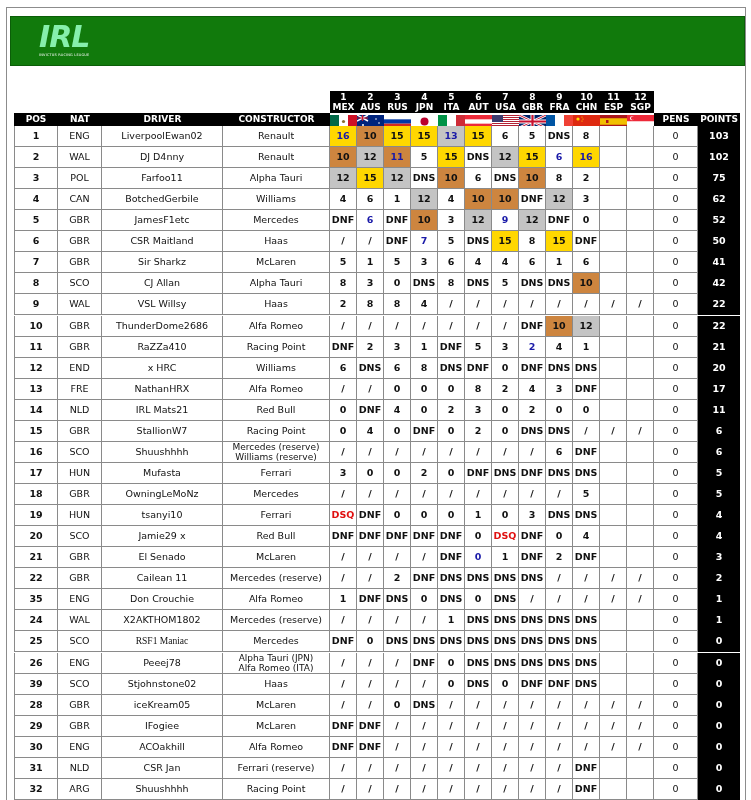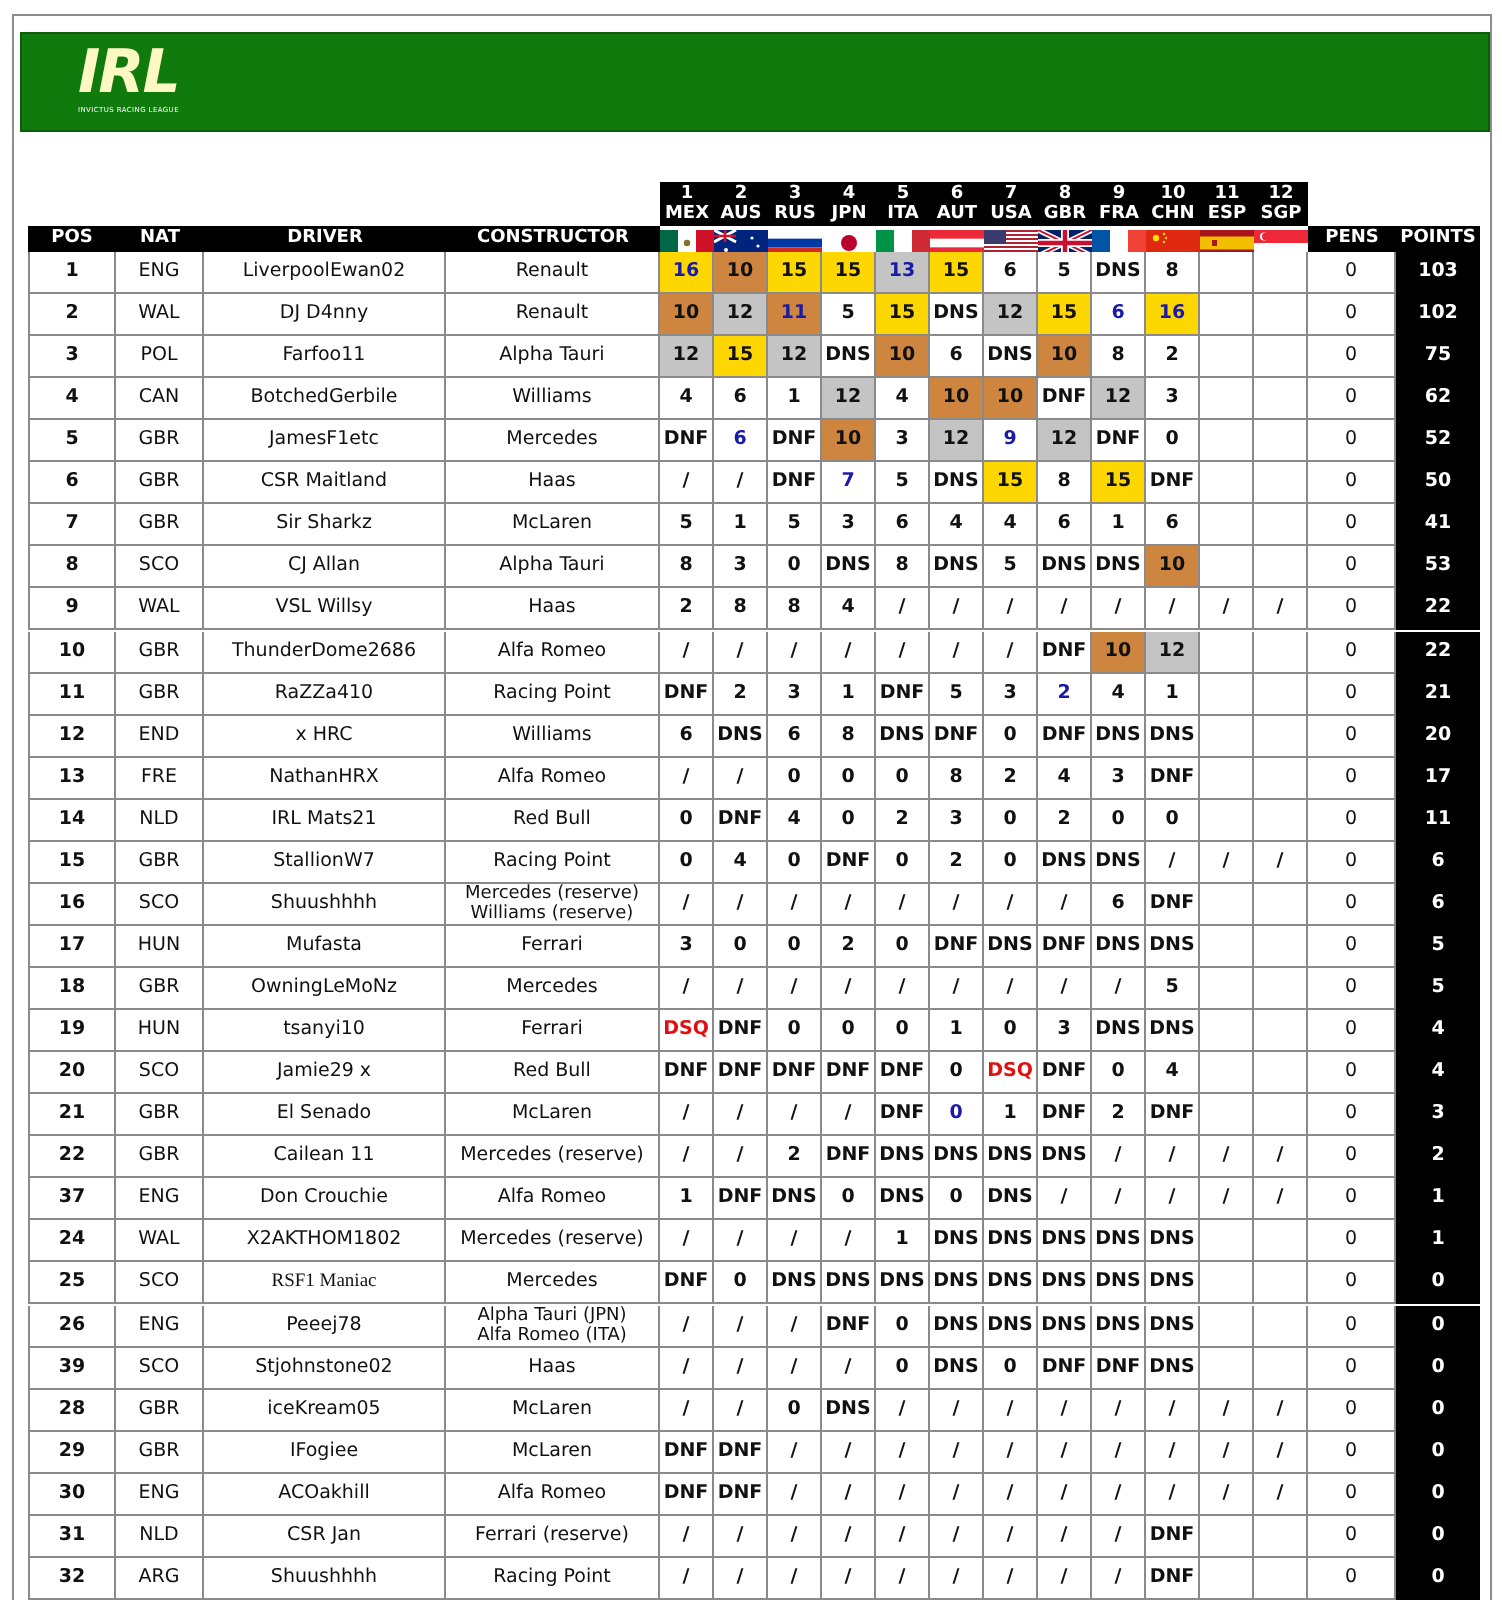--- a/index.html
+++ b/index.html
@@ -1,20 +1,20 @@
 <!DOCTYPE html>
 <html><head>
 <meta charset="utf-8">
 <style>
   html, body { margin:0; padding:0; background:#ffffff; }
   body { width:751px; height:800px; position:relative; overflow:hidden; font-family:"DejaVu Sans", sans-serif; }
   .frame { position:absolute; left:6px; top:7px; width:740px; height:800px; border-left:1px solid #8c8c8c; border-top:1px solid #8c8c8c; border-right:1px solid #8c8c8c; box-sizing:border-box; }
   .banner { position:absolute; left:10px; top:16px; width:735px; height:50px; background:#117a0c; border:1px solid #0b5e08; box-sizing:border-box; }
   .logo { position:absolute; left:28px; top:6px; width:70px; height:40px; }
-  .logo-text { position:absolute; left:0; top:-4px; font-family:"DejaVu Sans", sans-serif; font-weight:bold; font-style:italic; font-size:30px; color:#fef9c3; letter-spacing:-1px; }
+  .logo-text { position:absolute; left:0; top:-4px; font-family:"DejaVu Sans", sans-serif; font-weight:bold; font-style:italic; font-size:30px; color:#86efac; letter-spacing:-1px; }
   .logo-sub { position:absolute; left:0; top:30px; font-size:3.5px; color:#ffffff; letter-spacing:0.2px; white-space:nowrap; }
   .title { position:absolute; left:0; right:0; top:13px; text-align:center; color:#ffffff; font-size:18px; font-family:"DejaVu Sans", sans-serif; letter-spacing:-0.3px; padding-left:40px; }
   .race-head { position:absolute; top:91px; height:22px; background:#000; color:#fff; font-weight:bold; font-size:9px; text-align:center; line-height:10px; box-sizing:border-box; padding-top:1px; }
   .flag { position:absolute; top:113px; height:13px; box-sizing:border-box; overflow:hidden; }
   .hdr { position:absolute; top:113px; height:13px; background:#000; color:#fff; font-weight:bold; font-size:9px; text-align:center; line-height:13px; }
   .cell { position:absolute; height:21px; box-sizing:border-box; border-right:1px solid #8a8a8a; border-bottom:1px solid #8a8a8a; font-size:9.5px; text-align:center; line-height:20px; color:#111; white-space:nowrap; overflow:hidden; }
   .cell.bold { font-weight:bold; }
   .cell.two { line-height:9.5px; padding-top:1px; font-size:9px; }
   .pts { position:absolute; height:21px; background:#000; color:#fff; font-weight:bold; font-size:9.5px; text-align:center; line-height:20px; }
   .gold { background:#ffd700; }
@@ -304,21 +304,21 @@
     <div class="cell bold" style="left: 411px; width: 27px; top: 273px;">DNS</div>
     <div class="cell bold" style="left: 438px; width: 27px; top: 273px;">8</div>
     <div class="cell bold" style="left: 465px; width: 27px; top: 273px;">DNS</div>
     <div class="cell bold" style="left: 492px; width: 27px; top: 273px;">5</div>
     <div class="cell bold" style="left: 519px; width: 27px; top: 273px;">DNS</div>
     <div class="cell bold" style="left: 546px; width: 27px; top: 273px;">DNS</div>
     <div class="cell bold bronze" style="left: 573px; width: 27px; top: 273px;">10</div>
     <div class="cell bold" style="left: 600px; width: 27px; top: 273px;"></div>
     <div class="cell bold" style="left: 627px; width: 27px; top: 273px;"></div>
     <div class="cell" style="left: 654px; width: 44px; top: 273px;">0</div>
-    <div class="pts" style="left: 698px; width: 42px; top: 273px;">53</div>
+    <div class="pts" style="left: 698px; width: 42px; top: 273px;">42</div>
     <div class="cell lbord bold" style="left: 14px; width: 44px; top: 294px;">9</div>
     <div class="cell" style="left: 58px; width: 44px; top: 294px;">WAL</div>
     <div class="cell" style="left: 102px; width: 121px; top: 294px;">VSL Willsy</div>
     <div class="cell" style="left: 223px; width: 107px; top: 294px;">Haas</div>
     <div class="cell bold" style="left: 330px; width: 27px; top: 294px;">2</div>
     <div class="cell bold" style="left: 357px; width: 27px; top: 294px;">8</div>
     <div class="cell bold" style="left: 384px; width: 27px; top: 294px;">8</div>
     <div class="cell bold" style="left: 411px; width: 27px; top: 294px;">4</div>
     <div class="cell bold" style="left: 438px; width: 27px; top: 294px;">/</div>
     <div class="cell bold" style="left: 465px; width: 27px; top: 294px;">/</div>
@@ -560,21 +560,21 @@
     <div class="cell bold" style="left: 438px; width: 27px; top: 568px;">DNS</div>
     <div class="cell bold" style="left: 465px; width: 27px; top: 568px;">DNS</div>
     <div class="cell bold" style="left: 492px; width: 27px; top: 568px;">DNS</div>
     <div class="cell bold" style="left: 519px; width: 27px; top: 568px;">DNS</div>
     <div class="cell bold" style="left: 546px; width: 27px; top: 568px;">/</div>
     <div class="cell bold" style="left: 573px; width: 27px; top: 568px;">/</div>
     <div class="cell bold" style="left: 600px; width: 27px; top: 568px;">/</div>
     <div class="cell bold" style="left: 627px; width: 27px; top: 568px;">/</div>
     <div class="cell" style="left: 654px; width: 44px; top: 568px;">0</div>
     <div class="pts" style="left: 698px; width: 42px; top: 568px;">2</div>
-    <div class="cell lbord bold" style="left: 14px; width: 44px; top: 589px;">37</div>
+    <div class="cell lbord bold" style="left: 14px; width: 44px; top: 589px;">35</div>
     <div class="cell" style="left: 58px; width: 44px; top: 589px;">ENG</div>
     <div class="cell" style="left: 102px; width: 121px; top: 589px;">Don Crouchie</div>
     <div class="cell" style="left: 223px; width: 107px; top: 589px;">Alfa Romeo</div>
     <div class="cell bold" style="left: 330px; width: 27px; top: 589px;">1</div>
     <div class="cell bold" style="left: 357px; width: 27px; top: 589px;">DNF</div>
     <div class="cell bold" style="left: 384px; width: 27px; top: 589px;">DNS</div>
     <div class="cell bold" style="left: 411px; width: 27px; top: 589px;">0</div>
     <div class="cell bold" style="left: 438px; width: 27px; top: 589px;">DNS</div>
     <div class="cell bold" style="left: 465px; width: 27px; top: 589px;">0</div>
     <div class="cell bold" style="left: 492px; width: 27px; top: 589px;">DNS</div>

